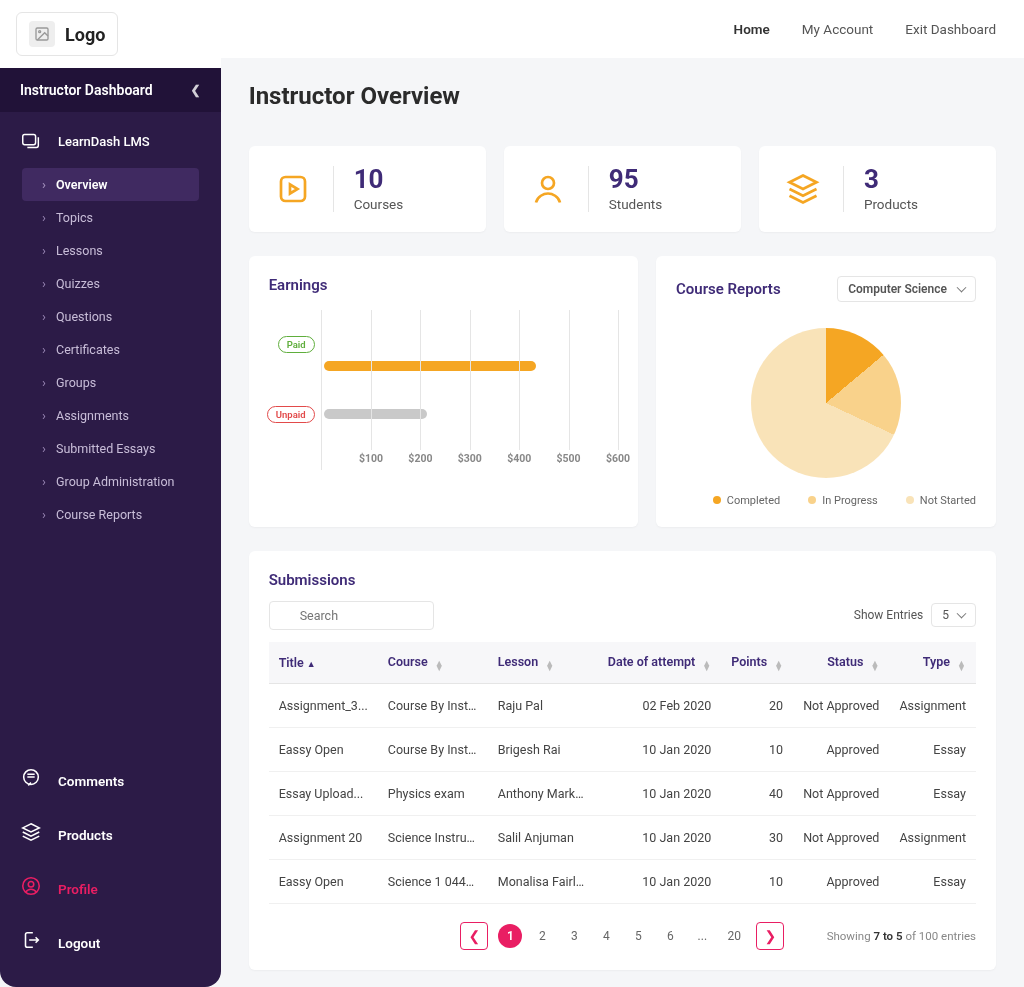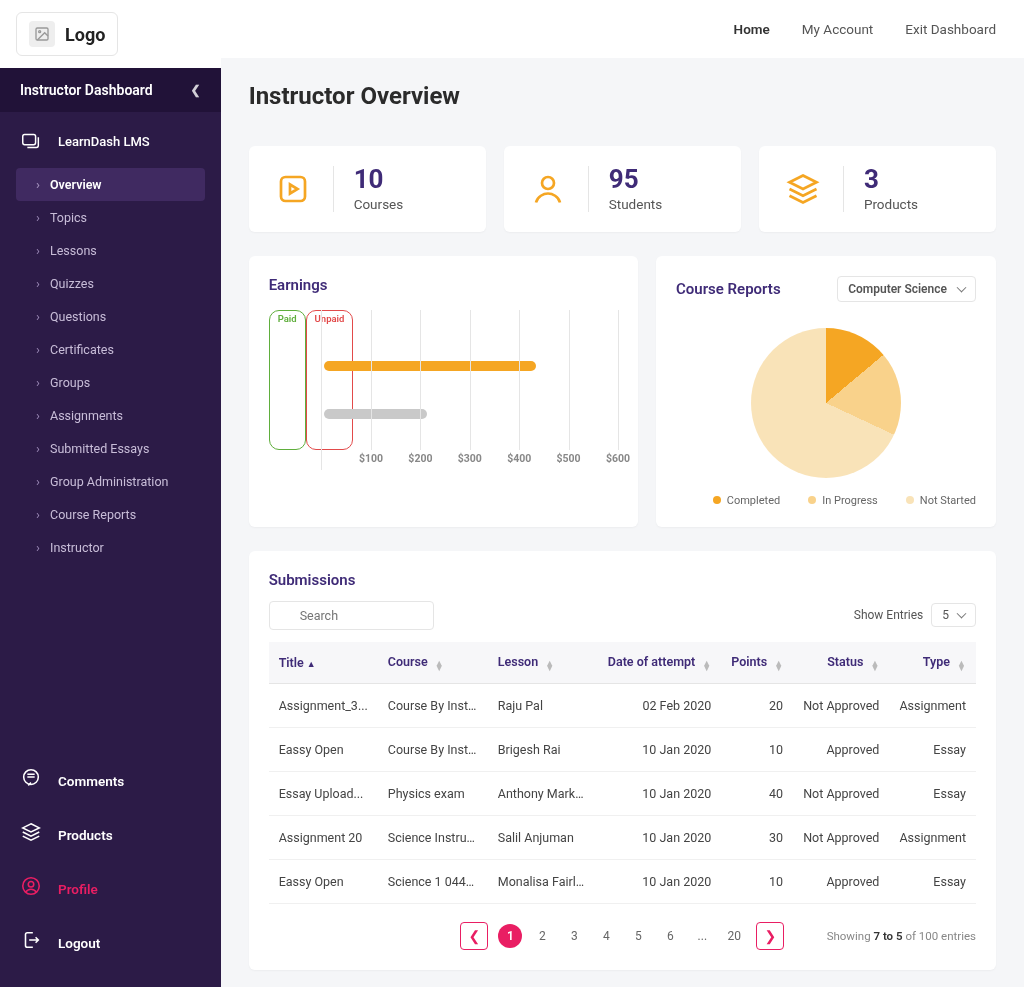--- a/index.html
+++ b/index.html
@@ -12,30 +12,30 @@
   --text:#333;
   --muted:#888;
   --card-bg:#fff;
   --bg:#f5f6f8;
   --border:#e5e5e5;
 }
 *{box-sizing:border-box;margin:0;padding:0;font-family:-apple-system,Segoe UI,Roboto,sans-serif;}
 body{background:var(--bg);color:var(--text);width:1024px;height:987px;overflow:hidden;}
 .layout{display:flex;height:100%;}
 
-.sidebar{width:228px;background:var(--sidebar);color:#fff;display:flex;flex-direction:column;}
+.sidebar{width:228px;background:var(--sidebar);color:#fff;display:flex;flex-direction:column;border-radius:16px;}
 .logo-box{background:#fff;padding:12px 16px;}
 .logo-inner{display:flex;align-items:center;gap:10px;background:#fff;border:1px solid var(--border);border-radius:6px;padding:8px 12px;width:fit-content;}
 .logo-icon{width:26px;height:26px;background:#eee;border-radius:4px;display:flex;align-items:center;justify-content:center;font-size:14px;color:#777;}
 .logo-text{font-weight:700;font-size:18px;color:#222;}
 .side-title{background:var(--sidebar-dark);padding:14px 20px;display:flex;justify-content:space-between;align-items:center;font-size:14px;font-weight:600;}
 .side-title .chev{font-size:12px;opacity:.8;}
 .side-section{padding:18px 20px 10px;display:flex;align-items:center;gap:16px;font-size:13px;font-weight:500;}
 .side-section svg{width:22px;height:22px;fill:none;stroke:#fff;stroke-width:1.6;}
-.nav-list{list-style:none;padding:6px 16px 14px;}
+.nav-list{list-style:none;padding:6px 22px 14px;}
 .nav-list li{padding:9px 16px 9px 34px;font-size:12.5px;color:#c8bdd8;border-radius:4px;cursor:pointer;position:relative;}
 .nav-list li::before{content:"›";position:absolute;left:20px;color:#9a88b5;font-size:13px;}
 .nav-list li.active{background:#402a61;color:#fff;font-weight:600;}
 .side-links{list-style:none;border-top:0px solid rgba(255,255,255,.08);padding-top:6px;margin-top:auto;margin-bottom:20px;}
 .side-links li{display:flex;align-items:flex-end;gap:16px;padding:16px 20px;font-size:13.5px;font-weight:600;color:#fff;cursor:pointer;}
 .side-links li svg{width:22px;height:22px;fill:none;stroke:#fff;stroke-width:1.7;}
 .side-links li.profile{color:var(--accent);}
 .side-links li.profile svg{stroke:var(--accent);}
 
 .main{flex:1;display:flex;flex-direction:column;}
@@ -49,21 +49,21 @@
 .stat .ic{width:40px;height:40px;display:flex;align-items:center;justify-content:center;}
 .stat .ic svg{width:36px;height:36px;fill:none;stroke:var(--orange);stroke-width:1.8;}
 .stat .sep{width:1px;height:46px;background:var(--border);}
 .stat .num{font-size:26px;font-weight:700;color:var(--purple);line-height:1;}
 .stat .lbl{font-size:13.5px;color:#555;margin-top:4px;}
 .row2{display:flex;gap:18px;margin-bottom:24px;}
 .card{background:var(--card-bg);border-radius:6px;padding:20px;box-shadow:0 1px 2px rgba(0,0,0,.04);}
 .card-h{font-size:15px;font-weight:600;color:var(--purple);margin-bottom:16px;display:flex;justify-content:space-between;align-items:center;}
 .earnings{flex:1;min-width:0;}
 .earn-chart{display:flex;height:160px;position:relative;}
-.earn-labels{width:52px;display:flex;flex-direction:row;justify-content:space-around;padding-right:6px;padding-bottom:20px;}
+.earn-labels{width:52px;display:flex;flex-direction:column;justify-content:space-around;align-items:flex-end;padding-right:6px;padding-bottom:20px;}
 .pill{border:1px solid;border-radius:10px;font-size:9.5px;padding:2px 8px;font-weight:600;}
 .pill.paid{color:#5fae3c;border-color:#5fae3c;}
 .pill.unpaid{color:#e24a4a;border-color:#e24a4a;}
 .earn-plot{flex:1;position:relative;border-left:1px solid var(--border);font-weight:bold;}
 .grid-v{position:absolute;top:0;bottom:20px;width:1px;background:var(--border);}
 .bar{position:absolute;height:10px;border-radius:5px;left:2px;}
 .bar.b1{background:var(--orange);}
 .bar.b2{background:#c9c9c9;}
 .xlabels{position:absolute;bottom:0;left:0;right:0;height:18px;font-size:10.5px;color:#888;}
 .xlabels span{position:absolute;transform:translateX(-50%);}
@@ -130,21 +130,20 @@
         <li>Topics</li>
         <li>Lessons</li>
         <li>Quizzes</li>
         <li>Questions</li>
         <li>Certificates</li>
         <li>Groups</li>
         <li>Assignments</li>
         <li>Submitted Essays</li>
         <li>Group Administration</li>
         <li>Course Reports</li>
-        <li>Instructor</li>
       </ul>
     <ul class="side-links">
       <li>
         <svg viewBox="0 0 24 24">
             <circle cx="12" cy="11" r="8"></circle>
             <path d="M9 20l3-3M8 11h8M8 8h8"></path>
           </svg>
         <span>Comments</span>
       </li>
       <li>

